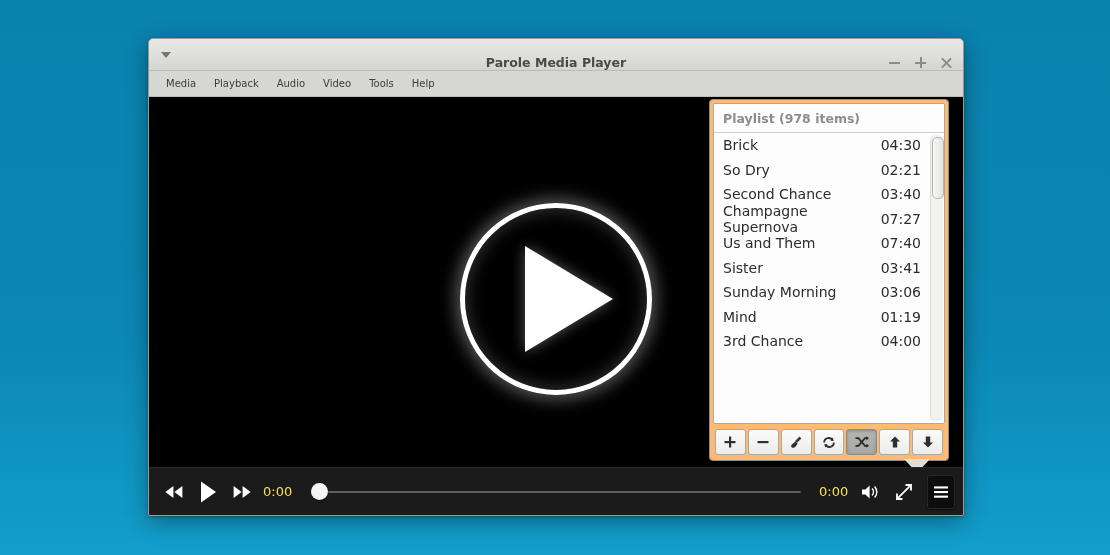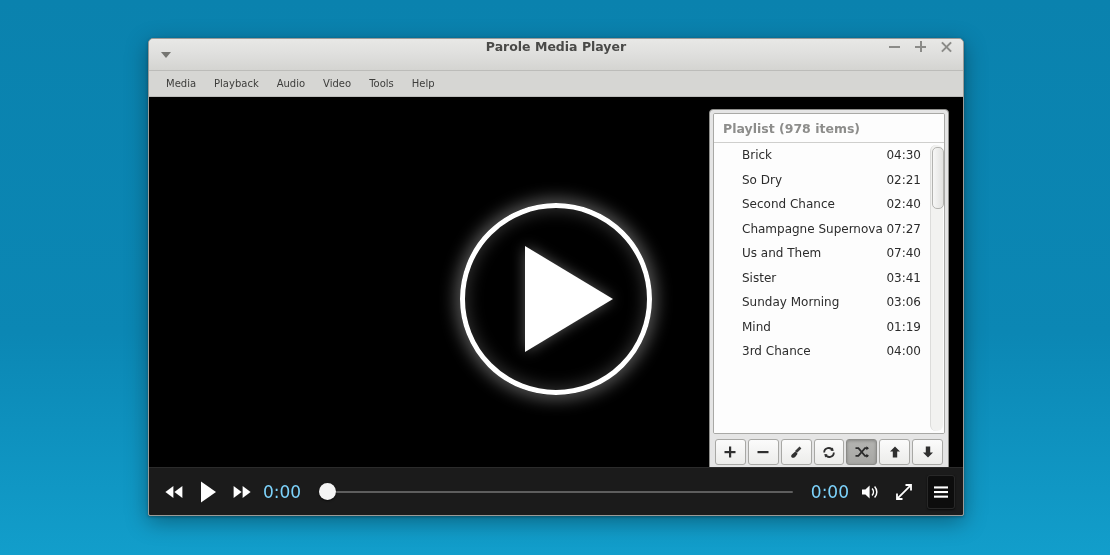--- a/index.html
+++ b/index.html
@@ -32,21 +32,21 @@
     overflow: hidden;
   }
 
   
   #titlebar {
     height: 31px;
     flex: 0 0 31px;
     background: linear-gradient(180deg, #e8e8e6 0%, #dededc 55%, #d4d4d1 100%);
     border-bottom: 1px solid #bcbcb9;
     display: flex;
-    align-items: flex-start;
+    align-items: flex-end;
     position: relative;
     border-radius: 4px 4px 0 0;
   }
   #win-menu-arrow {
     width: 26px;
     height: 100%;
     display: flex;
     align-items: center;
     justify-content: center;
     margin-left: 4px;
@@ -149,23 +149,23 @@
     border-bottom: 53px solid transparent;
     border-left: 88px solid #ffffff;
     margin-left: 26px;
     filter: drop-shadow(0 0 7px rgba(255,255,255,0.35));
   }
 
   
   #playlist-popup {
     position: absolute;
     right: 14px;
-    top: 12px;
+    top: 2px;
     width: 240px;
-    background: #e5e5e5;
+    background: #fdba74;
     border: 1px solid #8e8e8b;
     border-radius: 4px;
     box-shadow: 0 3px 12px rgba(0,0,0,0.55);
     box-sizing: border-box;
     padding: 3px;
     z-index: 5;
   }
   #playlist-popup::after {
     content: "";
     position: absolute;
@@ -199,26 +199,25 @@
   }
   #playlist-rows {
     position: absolute;
     left: 0; top: 0;
     right: 14px;
   }
   .pl-row {
     display: flex;
     align-items: center;
     justify-content: space-between;
-    font-size: 12px;
+    font-size: 14px;
     color: #2c2c2c;
     padding: 3px 9px 3px 9px;
     height: 18.5px;
     cursor: default;
-    margin-left: 19px;
   }
   .pl-row .pl-time {
     color: #2c2c2c;
     font-variant-numeric: tabular-nums;
   }
   
   #pl-scrollbar {
     position: absolute;
     right: 1px; top: 2px;
     width: 12px;
@@ -278,25 +277,25 @@
   .ctrl-btn {
     display: flex;
     align-items: center;
     justify-content: center;
     cursor: pointer;
     color: #fff;
   }
   #btn-prev, #btn-next { width: 22px; height: 24px; }
   #btn-play { width: 26px; height: 28px; }
   .time-label {
-    font-size: 17px;
-    color: #7dd3fc;
+    font-size: 13px;
+    color: #fde047;
     font-variant-numeric: tabular-nums;
     min-width: 30px;
-    text-align: center;
+    text-align: left;
     user-select: none;
   }
   #seek-wrap {
     flex: 1 1 auto;
     height: 24px;
     display: flex;
     align-items: center;
     position: relative;
     margin: 0 8px;
     cursor: pointer;
@@ -366,21 +365,21 @@
               <div class="pl-row">
                 <span>Brick</span>
                 <span class="pl-time">04:30</span>
               </div>
               <div class="pl-row">
                 <span>So Dry</span>
                 <span class="pl-time">02:21</span>
               </div>
               <div class="pl-row">
                 <span>Second Chance</span>
-                <span class="pl-time">02:40</span>
+                <span class="pl-time">03:40</span>
               </div>
               <div class="pl-row">
                 <span>Champagne Supernova</span>
                 <span class="pl-time">07:27</span>
               </div>
               <div class="pl-row">
                 <span>Us and Them</span>
                 <span class="pl-time">07:40</span>
               </div>
               <div class="pl-row">

